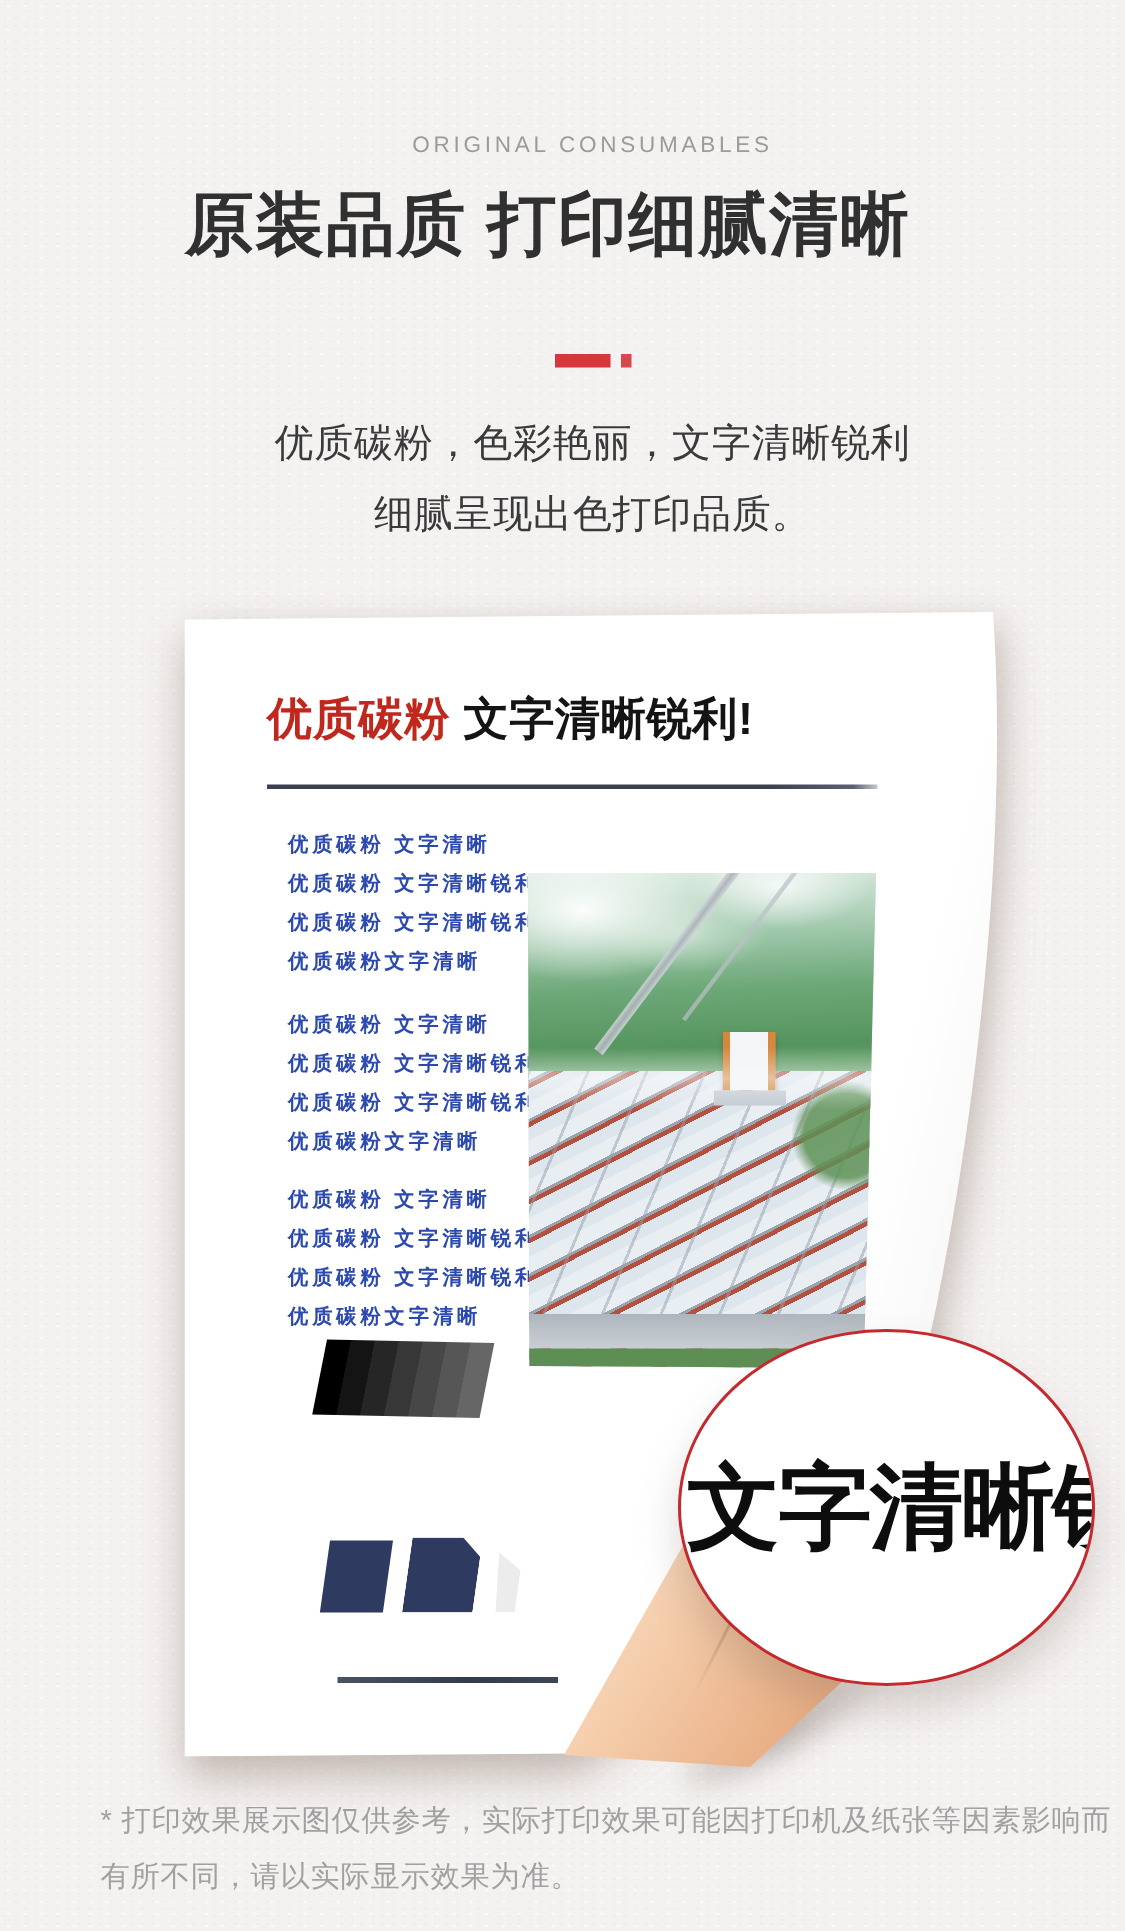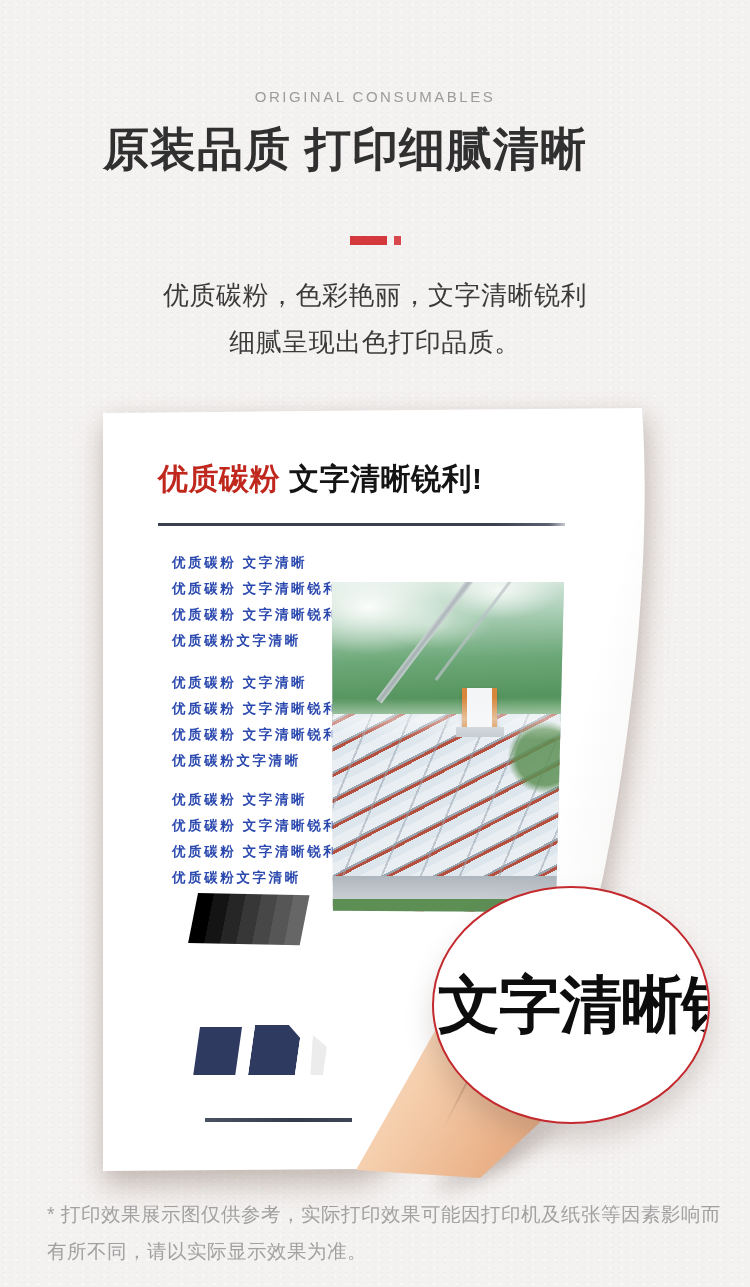--- a/index.html
+++ b/index.html
@@ -5,21 +5,21 @@
   html,body{margin:0;padding:0;}
   body{
     width:750px;height:1287px;overflow:hidden;position:relative;
     font-family:"Liberation Sans","DejaVu Sans",sans-serif;
     background-color:#f4f2f1;
     background-image:
       radial-gradient(rgba(216,182,182,.10) 1px, transparent 1.4px),
       radial-gradient(rgba(255,255,255,.55) 1px, transparent 1.5px);
     background-size:7px 5px,11px 8px;
   }
-  #canvas{position:absolute;inset:0;}
+  #canvas{position:absolute;inset:0;margin-left:20px;}
 
   
   .eyebrow{
     position:absolute;left:0;top:88px;width:750px;text-align:center;
     font-size:15px;letter-spacing:2.5px;color:#9b9b9b;font-weight:400;
   }
   .title{
     position:absolute;left:0;top:120px;width:690px;text-align:center;
     font-size:46px;line-height:58px;font-weight:900;color:#303030;letter-spacing:1px;
   }

